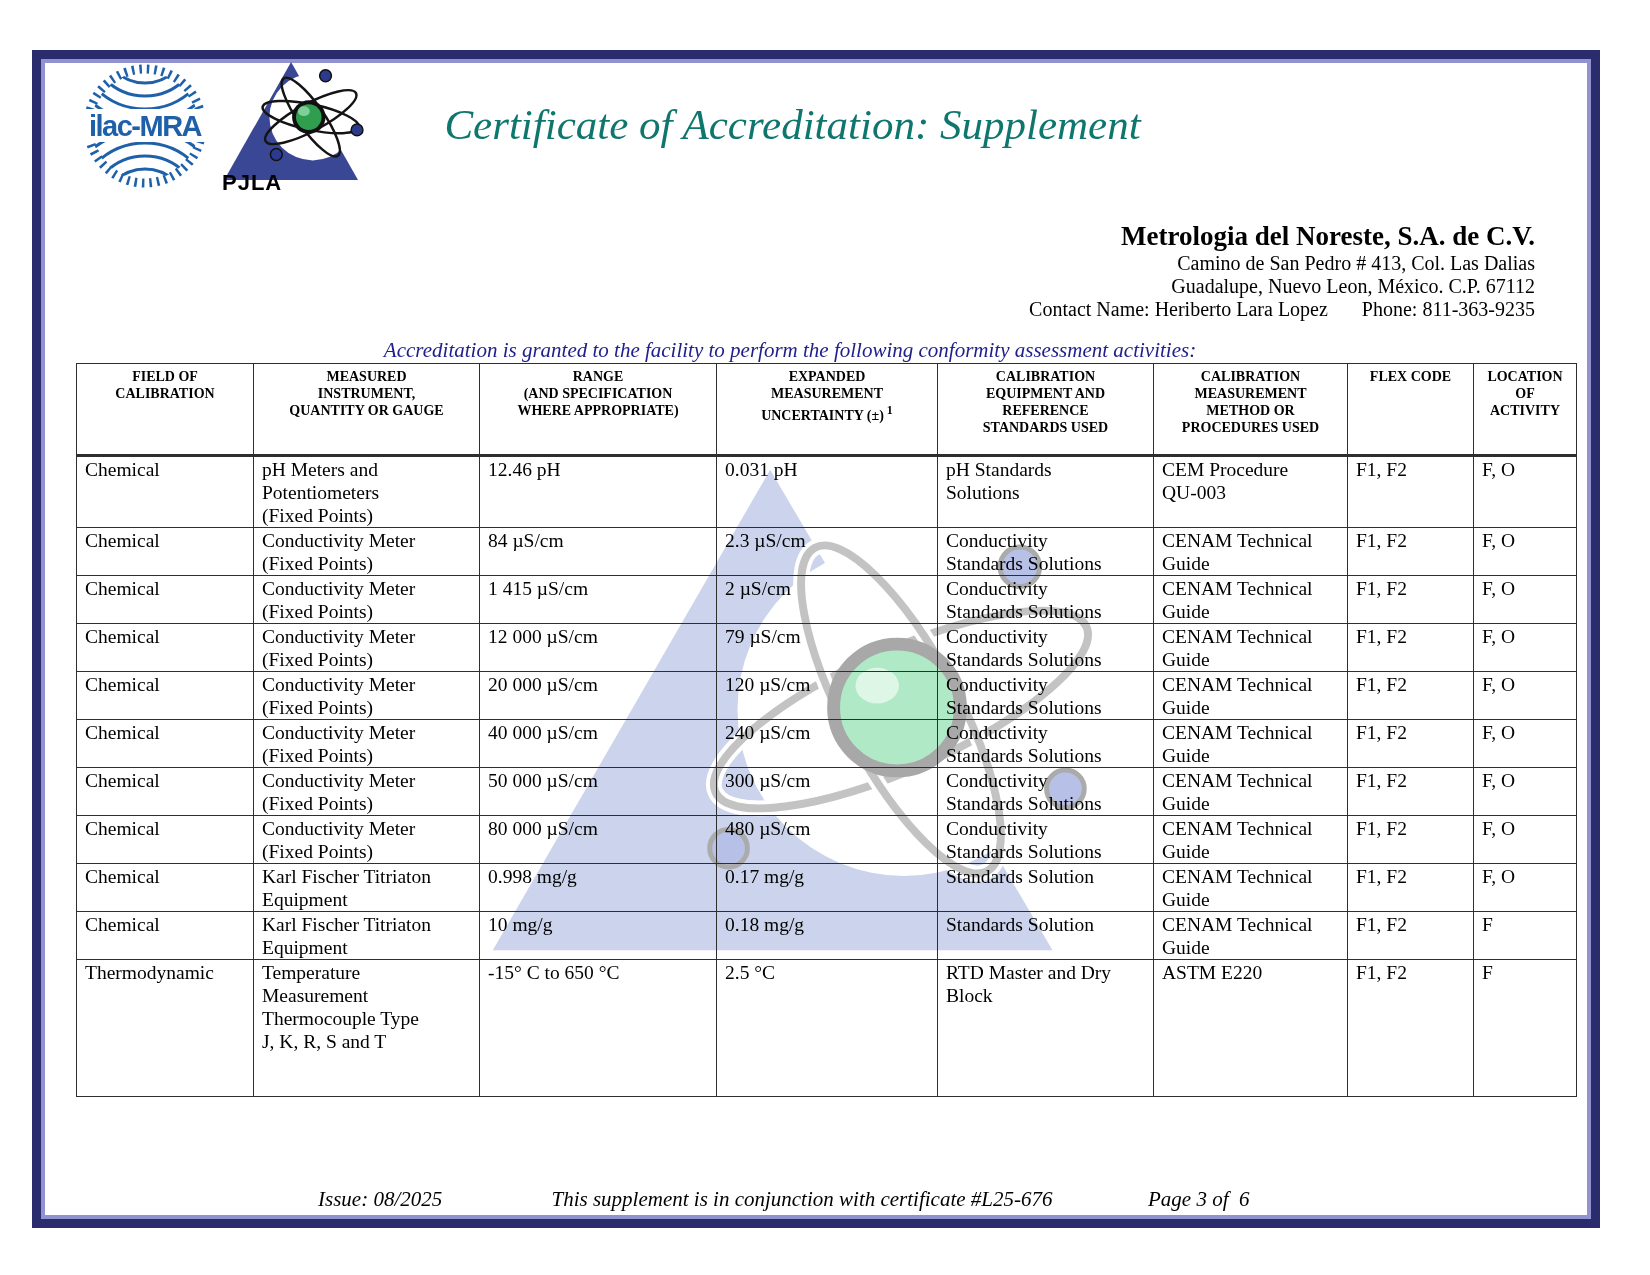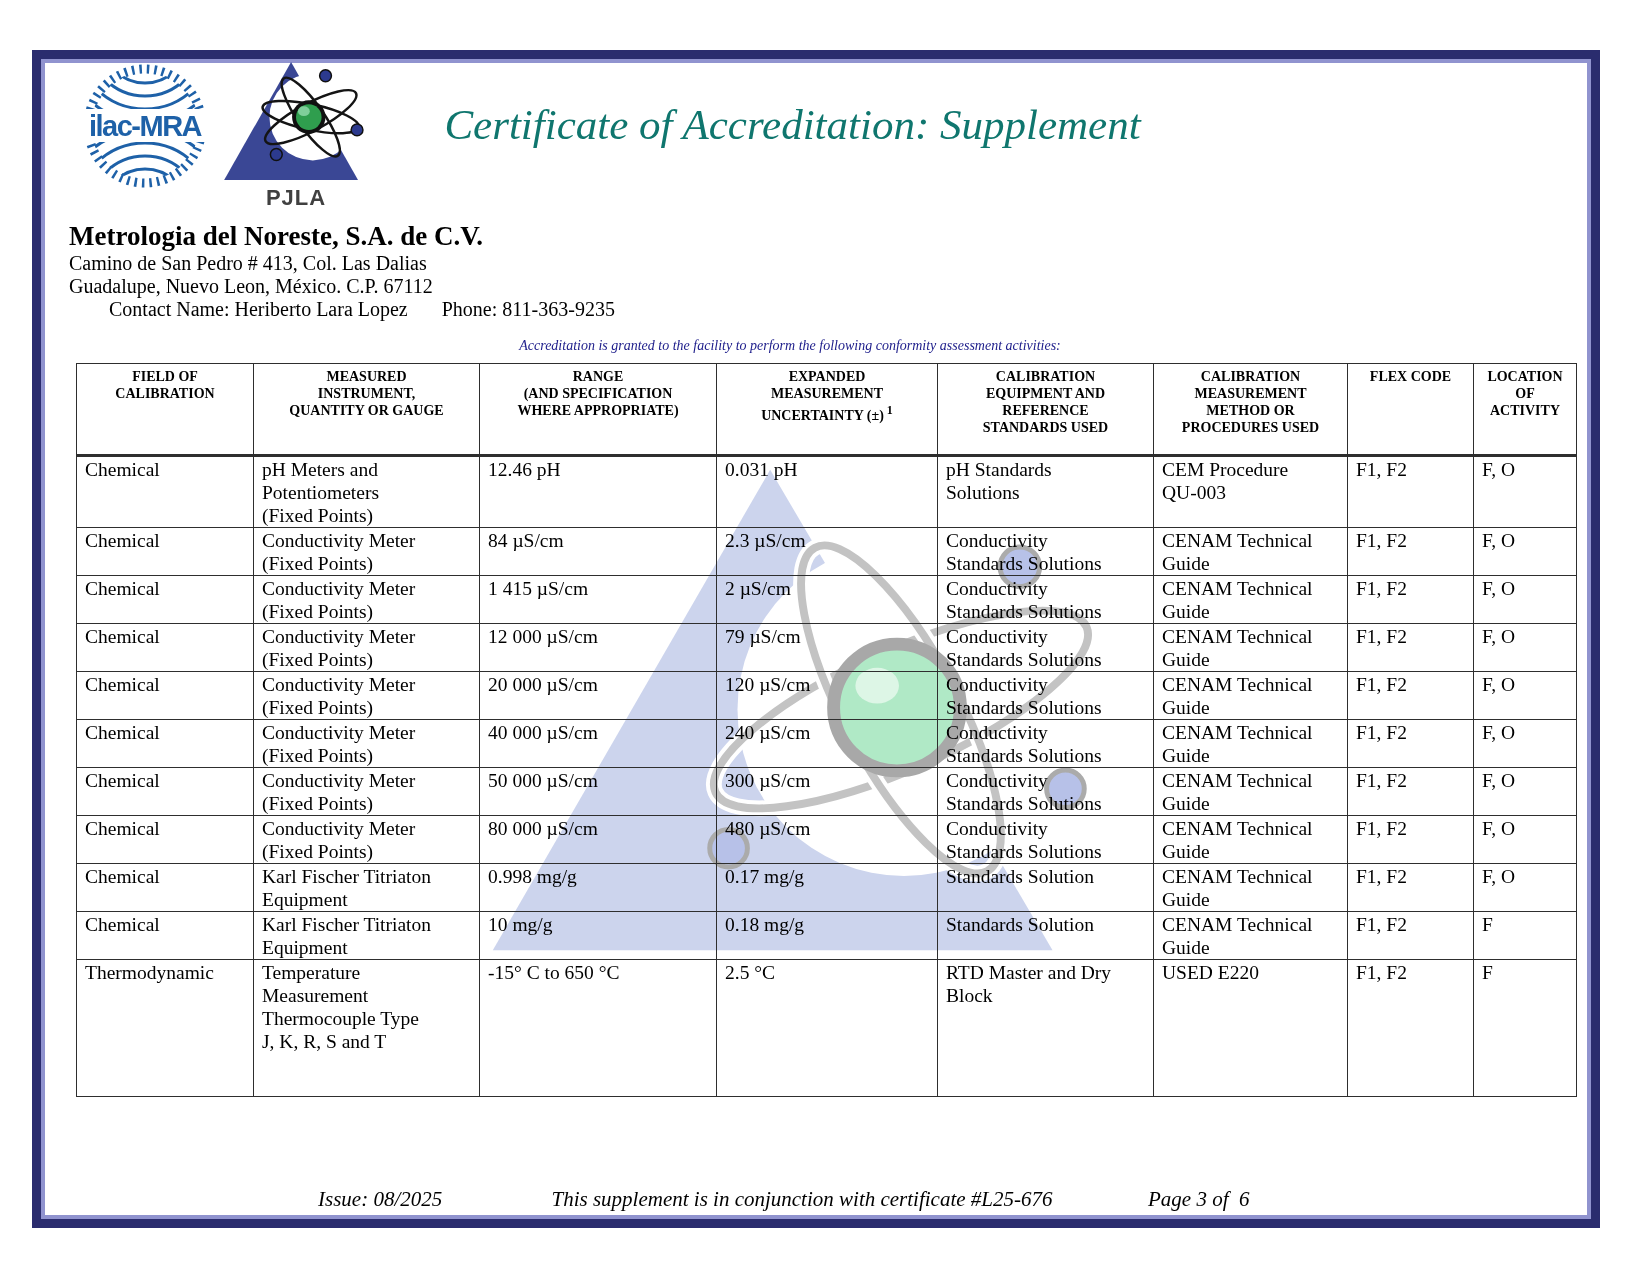--- a/index.html
+++ b/index.html
@@ -19,39 +19,39 @@
 
   
   .watermark { position:absolute; left:470px; top:440px; width:640px; height:535px; z-index:1; }
 
   .content { position:absolute; inset:0; z-index:2; }
 
   
   .ilac-logo { position:absolute; left:75px; top:62px; width:140px; height:130px; }
   .pjla-logo { position:absolute; left:222px; top:60px; width:148px; height:126px; }
   .pjla-caption {
-    position:absolute; left:222px; top:170px; width:148px; text-align:center;
+    position:absolute; left:222px; top:170px; width:148px; 
     font-family:"Liberation Sans","DejaVu Sans",sans-serif;
-    font-weight:bold; font-size:22px; letter-spacing:1px; color:#404040;margin-top:15px;
+    font-weight:bold; font-size:22px; letter-spacing:1px; color:#000000;
   }
 
   .doc-title {
     position:absolute; left:45px; top:100px; width:1495px; text-align:center;
     font-style:italic; font-size:43px; color:#0f766e;
   }
 
-  .org-block { position:absolute; left:45px; top:220px; width:1490px; text-align:left;padding-left:24px; }
+  .org-block { position:absolute; left:45px; top:220px; width:1490px; text-align:right;padding-left:24px; }
   .org-name { font-weight:bold; font-size:27px; line-height:32px; }
   .org-line { font-size:20px; line-height:23px; }
   .org-contact span { white-space:pre;margin-left:40px; }
   .org-contact .phone { margin-left:34px;margin-top:27px; }
 
   .intro-line {
     position:absolute; left:45px; top:338px; width:1490px; text-align:center;
-    font-style:italic; font-size:14px; color:#20208c;
+    font-style:italic; font-size:21px; color:#20208c;
   }
 
   
   .scope-table {
     position:absolute; left:76px; top:363px; width:1500px;
     border-collapse:collapse; table-layout:fixed; background:transparent;
   }
   .scope-table th, .scope-table td {
     border:1px solid #2e2e2e; vertical-align:top; white-space:pre-line;
     background:transparent;
@@ -325,21 +325,21 @@
           <tr>
     <td>Thermodynamic</td>
     <td>Temperature
 Measurement
 Thermocouple Type
 J, K, R, S and T</td>
     <td>-15° C to 650 °C</td>
     <td>2.5 °C</td>
     <td>RTD Master and Dry
 Block</td>
-    <td>USED E220</td>
+    <td>ASTM E220</td>
     <td>F1, F2</td>
     <td>F</td>
   </tr>
         </tbody>
     </table>
 
     <div class="footer-item footer-issue">Issue: 08/2025</div>
     <div class="footer-item footer-conjunction">This supplement is in conjunction with certificate #L25-676</div>
     <div class="footer-item footer-page">Page 3 of  6</div>
 

